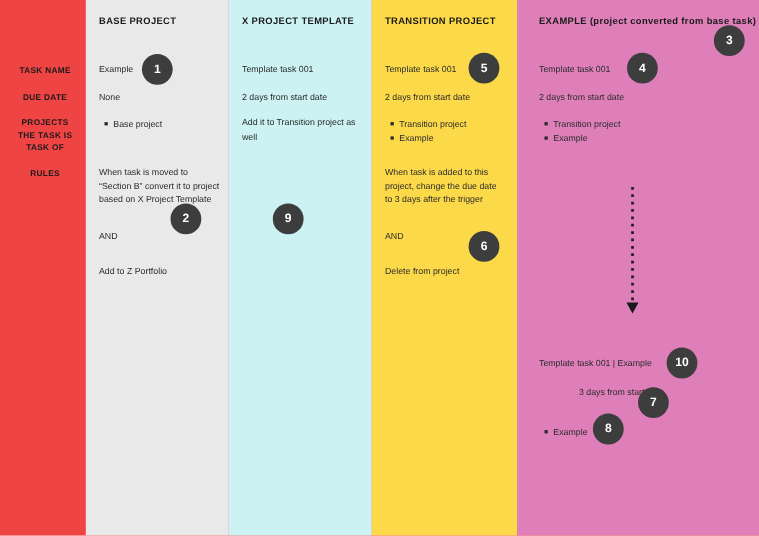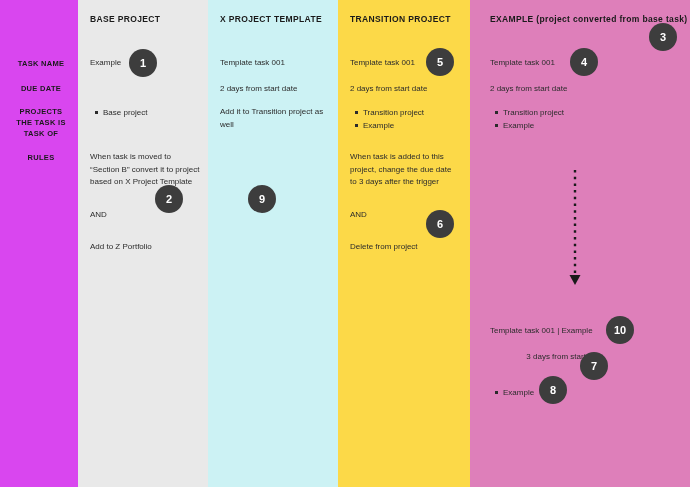--- a/index.html
+++ b/index.html
@@ -8,21 +8,21 @@
     background: #ffffff;
   }
   body {
     font-family: "Liberation Sans", sans-serif;
     -webkit-font-smoothing: antialiased;
   }
   #canvas {
     position: relative;
     width: 690px;
     height: 487px;
-    background: #d946ef;
+    background: #ef4444;
     overflow: hidden;
   }
 
   
   .col-band {
     position: absolute;
     top: 0;
     bottom: 0;
   }
   #band-base      { left: 78px;  width: 130px; background: #E9E9E9; }
@@ -145,20 +145,23 @@
   <div id="lbl-projects" class="row-label">
     <div>PROJECTS</div>
     <div>THE TASK IS</div>
     <div>TASK OF</div>
   </div>
   <div id="lbl-rules" class="row-label">RULES</div>
 
   <div class="cell c-base r-taskname">
     <p>Example</p>
   </div>
+  <div class="cell c-base r-duedate">
+    <p>None</p>
+  </div>
   <div class="cell c-base r-projects">
     <ul>
       <li>Base project</li>
     </ul>
   </div>
   <div class="cell c-base r-rules">
     <p>When task is moved to “Section B” convert it to project based on X Project Template</p>
     <p>AND</p>
     <p>Add to Z Portfolio</p>
   </div>

